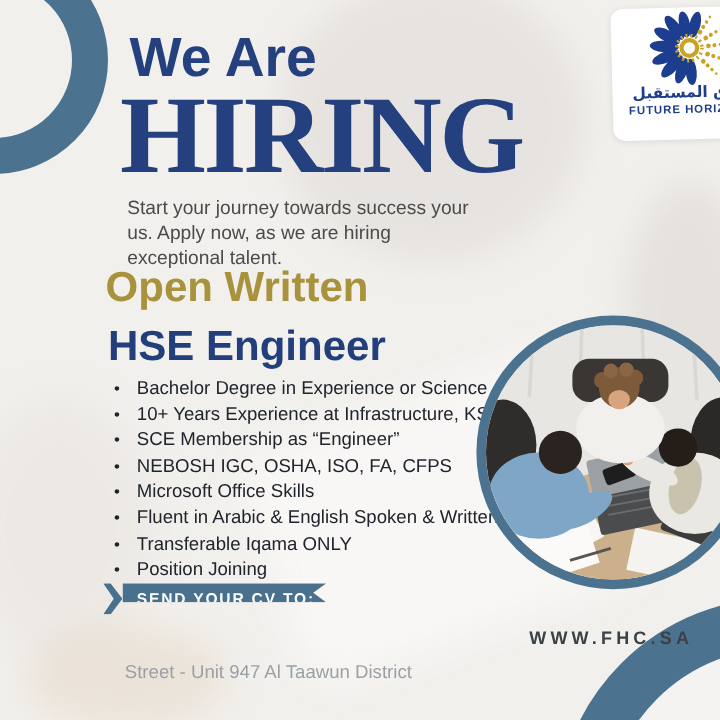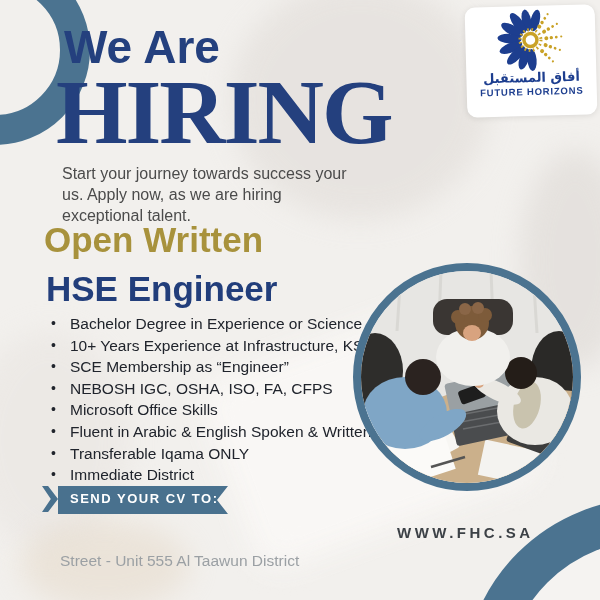--- a/index.html
+++ b/index.html
@@ -19,21 +19,21 @@
   
   .ring-topleft {
     position:absolute; left:-100px; top:-45px; width:190px; height:190px;
     border:30px solid #4b7390; border-radius:50%; z-index:1;
   }
   .ring-bottomright {
     position:absolute; left:463px; top:498px; width:374px; height:374px;
     border:42px solid #4b7390; border-radius:50%; background:#f5f3f1; z-index:1;
   }
 
-  .content { position:absolute; inset:0; z-index:2; }
+  .content { position:absolute; inset:0; z-index:2;margin-left:44px; }
 
   
   .we-are { position:absolute; left:64px; top:20px; font-size:46px; font-weight:800; color:#24407e; letter-spacing:0; }
   .hiring { position:absolute; left:56px; top:66px; font-size:92px; font-weight:800; color:#24407e; letter-spacing:-2px; line-height:1;font-family:Liberation Serif, serif; }
   .intro  { position:absolute; left:62px; top:163px; width:288px; font-size:16px; line-height:1.32; color:#4b4b4b; }
 
   .open-position { position:absolute; left:44px; top:220px; font-size:35px; font-weight:800; color:#a8923c; }
   .job-title     { position:absolute; left:46px; top:269px; font-size:35px; font-weight:800; color:#223e7b; }
 
   
@@ -44,21 +44,21 @@
   .req-list li::before {
     content:"•"; position:absolute; left:5px; top:0; color:#20242c; font-size:14px;
   }
 
   
   .ribbon-chevron {
     position:absolute; left:42px; top:486px; width:16px; height:26px; background:#49718e;
     clip-path:polygon(0 0, 38% 0, 100% 50%, 38% 100%, 0 100%, 55% 50%);
   }
   .ribbon-band {
-    position:absolute; left:58px; top:486px; width:170px; height:28px; background:#49718e;
+    position:absolute; left:58px; top:486px; width:170px; height:16px; background:#49718e;
     clip-path:polygon(0 0, 100% 0, calc(100% - 11px) 50%, 100% 100%, 0 100%);
     color:#ffffff; font-size:13px; font-weight:bold; letter-spacing:1.5px;
     line-height:26px; padding-left:12px;
   }
 
   .email {
     position:absolute; left:60px; top:513px; font-size:24px; font-weight:500;
     color:#2b3e74; text-decoration:underline; text-underline-offset:4px;
   }
   .address { position:absolute; left:60px; top:551px; font-size:15.5px; line-height:1.28; color:#9ba0a4; }
@@ -104,29 +104,29 @@
     <div class="job-title">HSE Engineer</div>
 
     <ul class="req-list">
       <li>Bachelor Degree in Experience or Science</li>
       <li>10+ Years Experience at Infrastructure, KSA</li>
       <li>SCE Membership as “Engineer”</li>
       <li>NEBOSH IGC, OSHA, ISO, FA, CFPS</li>
       <li>Microsoft Office Skills</li>
       <li>Fluent in Arabic &amp; English Spoken &amp; Written</li>
       <li>Transferable Iqama ONLY</li>
-      <li>Immediate District</li>
+      <li>Position Joining</li>
     </ul>
 
     <div class="ribbon-chevron"></div>
     <div class="ribbon-band">SEND YOUR CV TO:</div>
 
 
     <div class="address">
-      <div>Street - Unit 555 Al Taawun District</div>
+      <div>Street - Unit 947 Al Taawun District</div>
     </div>
 
     <div class="website">WWW.FHC.SA</div>
 
     <div class="logo-card">
       <svg width="104" height="66" viewBox="0 0 104 66">
         <g fill="#1d3e8f">
           <ellipse cx="0" cy="-20" rx="4.6" ry="11" transform="translate(52 32) rotate(15)"></ellipse>
           <ellipse cx="0" cy="-20" rx="4.6" ry="11" transform="translate(52 32) rotate(-10)"></ellipse>
           <ellipse cx="0" cy="-21" rx="4.8" ry="12" transform="translate(52 32) rotate(-35)"></ellipse>

